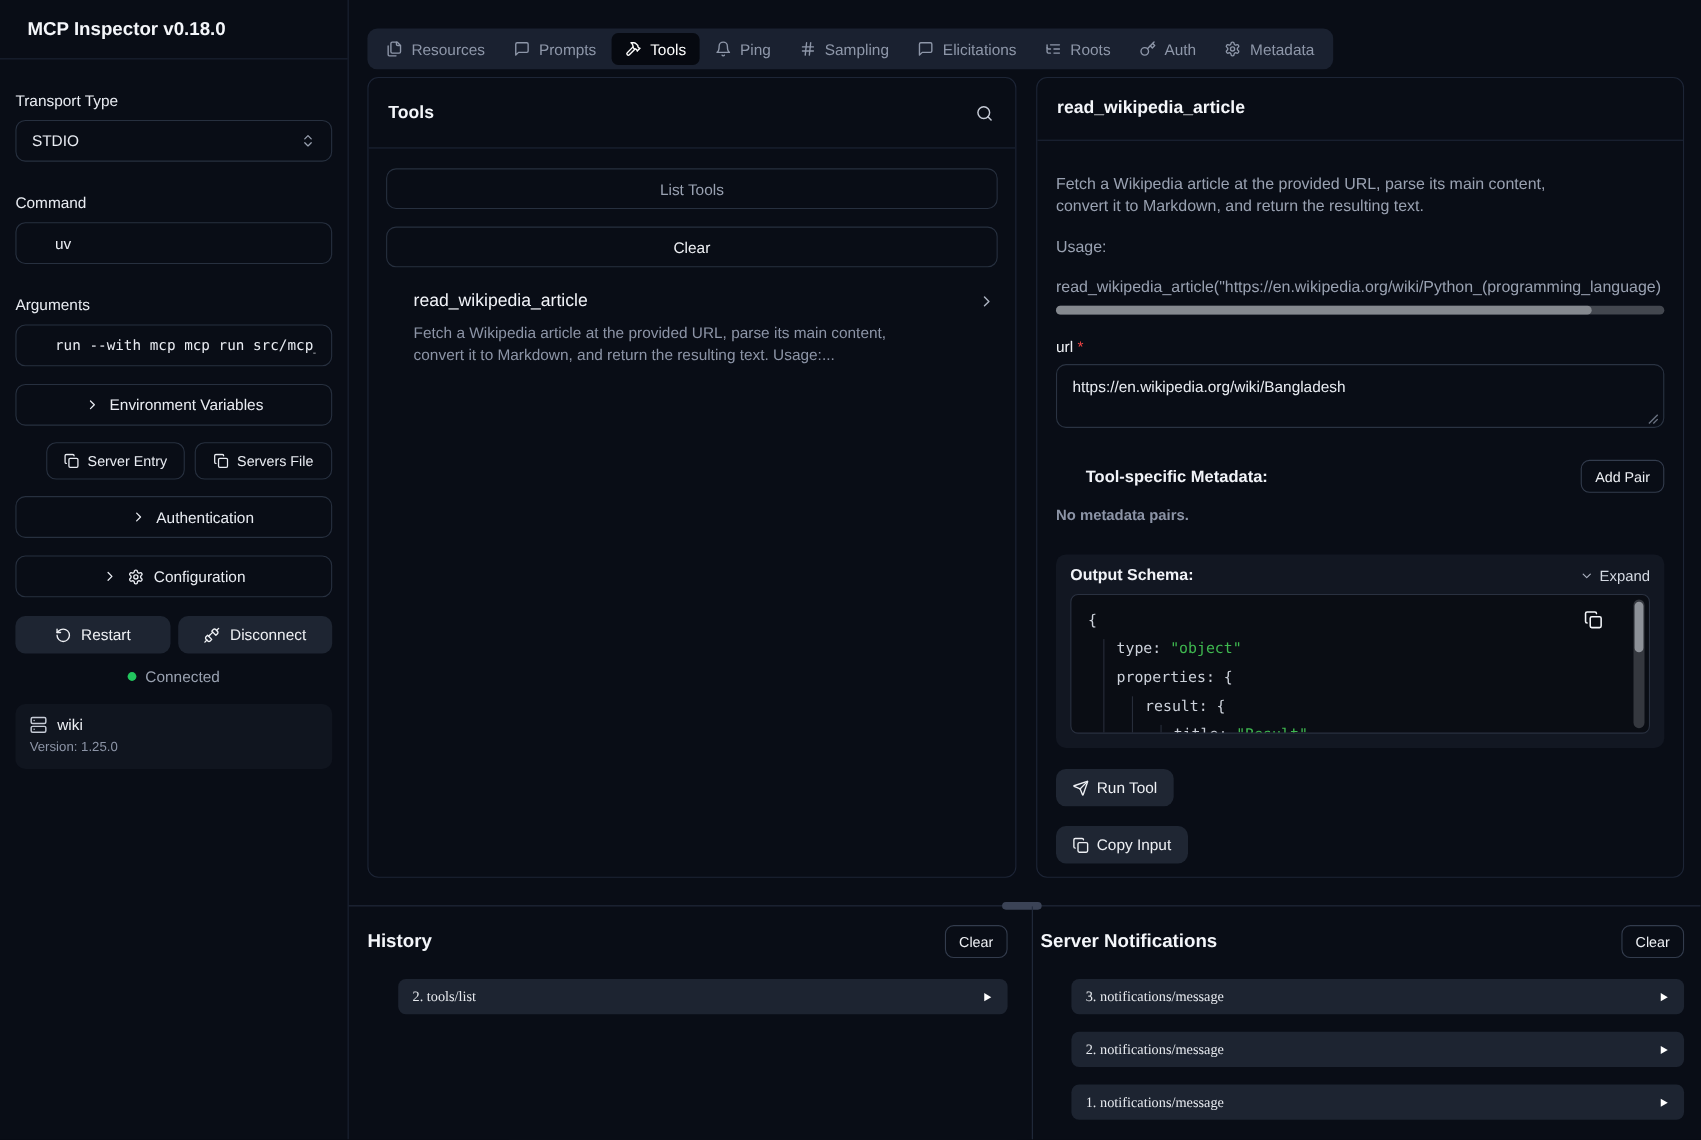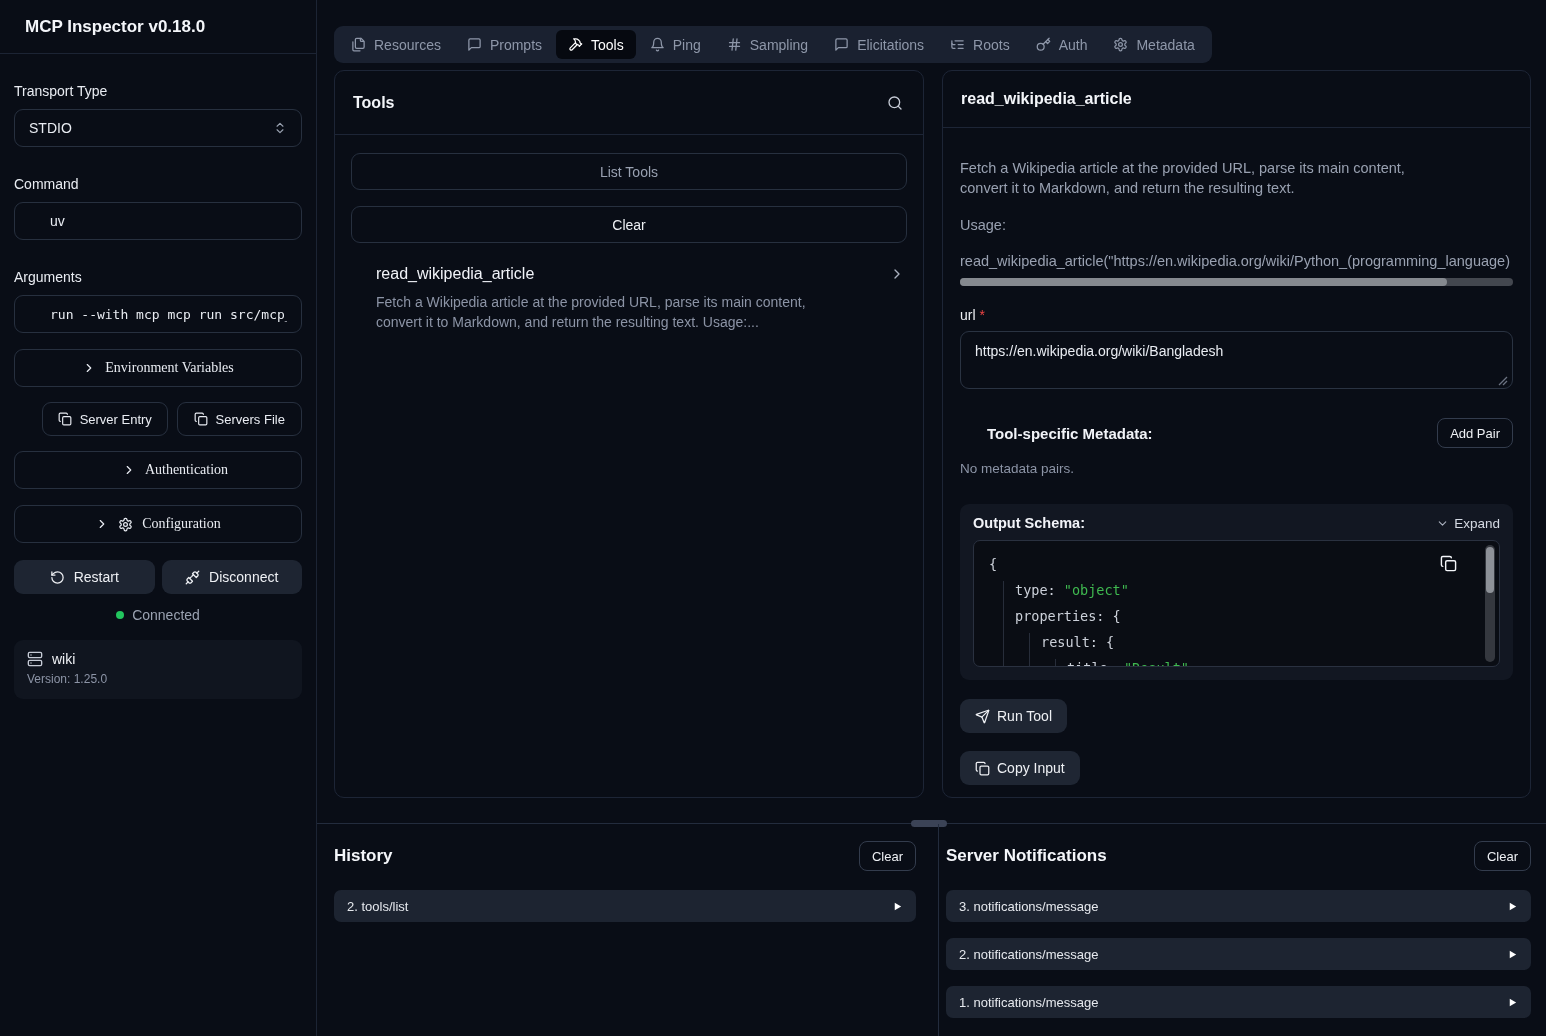--- a/index.html
+++ b/index.html
@@ -28,21 +28,21 @@
     display:flex; align-items:center; font-family:"Liberation Sans",sans-serif;
   }
   .select { justify-content:space-between; cursor:pointer; }
   .select .icon { color:#9aa2b1; }
   .input.mono { font-family:"DejaVu Sans Mono",monospace; font-size:13px; }
   input.input { display:block; line-height:36px;padding-left:35px; }
   .wide-btn {
     margin-top:16px; width:100%; height:38px; background:transparent;
     border:1px solid #27303f; border-radius:9px; color:#e9ecf2; font-size:14px;
     display:flex; align-items:center; justify-content:center; gap:9px; cursor:pointer;
-    font-family:Liberation Serif, serif;
+    font-family:Liberation Sans, sans-serif;
   }
   .btn-row { display:flex; gap:9px; margin-top:15px;padding-left:28px; }
   .half-btn {
     flex:1; height:34px; background:transparent; border:1px solid #27303f;
     border-radius:9px; color:#e9ecf2; font-size:13px; display:flex; align-items:center;
     justify-content:center; gap:8px; cursor:pointer; font-family:"Liberation Sans",sans-serif;
   }
   .action-row { display:flex; gap:7px; margin-top:17px; }
   .filled-btn {
     flex:1; height:34px; background:#1e2532; border:none; border-radius:9px;
@@ -99,21 +99,21 @@
   .required { color:#ef4444; }
   .url-textarea { margin-top:8px; width:100%; height:58px; background:transparent;
     border:1px solid #2a3342; border-radius:9px; color:#e9ecf2; font-size:14px;
     padding:11px 14px; resize:none; font-family:"Liberation Sans",sans-serif; position:relative; }
   .textarea-wrap { position:relative; }
   .resize-handle { position:absolute; right:5px; bottom:6px; color:#6b7382; pointer-events:none; }
   .meta-row { margin-top:26px; display:flex; align-items:center; justify-content:space-between;margin-left:27px; }
   .meta-label { font-size:15px; font-weight:700; color:#f1f3f8; }
   .small-btn { height:30px; padding:0 12px; background:transparent; border:1px solid #333c4d;
     border-radius:8px; color:#eef0f4; font-size:13px; cursor:pointer; font-family:"Liberation Sans",sans-serif; }
-  .meta-empty { margin-top:13px; font-size:13.5px; color:#8c94a6; }
+  .meta-empty { margin-top:13px; font-size:13.5px; color:#8c94a6;font-weight:bold; }
 
   .schema-card { margin-top:28px; background:#121722; border-radius:9px; padding:11px 13px 13px; }
   .schema-header { display:flex; align-items:center; justify-content:space-between; }
   .schema-title { font-size:14.5px; font-weight:700; color:#f1f3f8; }
   .expand-btn { display:flex; align-items:center; gap:5px; background:none; border:none;
     color:#d4d9e2; font-size:13.5px; cursor:pointer; font-family:"Liberation Sans",sans-serif; }
   .expand-btn .icon { color:#aab1bf; }
   .code-block { margin-top:9px; position:relative; height:127px; background:#0a0d14;
     border:1px solid #2a3140; border-radius:7px; overflow:hidden;
     font-family:"DejaVu Sans Mono",monospace; font-size:13.5px; }
@@ -144,21 +144,21 @@
   .v-divider { position:absolute; left:938px; top:824px; width:1px; height:212px; background:#232c3d; }
 
   .bottom-section { position:absolute; top:841px; }
   .history-section { left:334px; width:582px; }
   .notif-section { left:946px; width:585px; }
   .bottom-header { display:flex; align-items:center; justify-content:space-between; height:30px; }
   .bottom-title { font-size:17px; font-weight:700; color:#f4f6fa; }
   .bottom-items { margin-top:19px; display:flex; flex-direction:column; gap:16px; }
   .log-item { height:32px; background:#1d2431; border-radius:7px; display:flex;
     align-items:center; justify-content:space-between; padding:0 13px; cursor:pointer;
-    font-family:Liberation Sans, sans-serif; font-size:13px; color:#e6e9ee; }
+    font-family:Liberation Serif, serif; font-size:13px; color:#e6e9ee;margin-left:28px; }
   .log-item .icon { color:#ffffff; }
 </style>
 </head>
 <body>
 
 <div class="sidebar">
   <div class="sidebar-header">MCP Inspector v0.18.0</div>
   <div class="sidebar-body">
     <div class="field-label">Transport Type</div>
     <div class="select">

